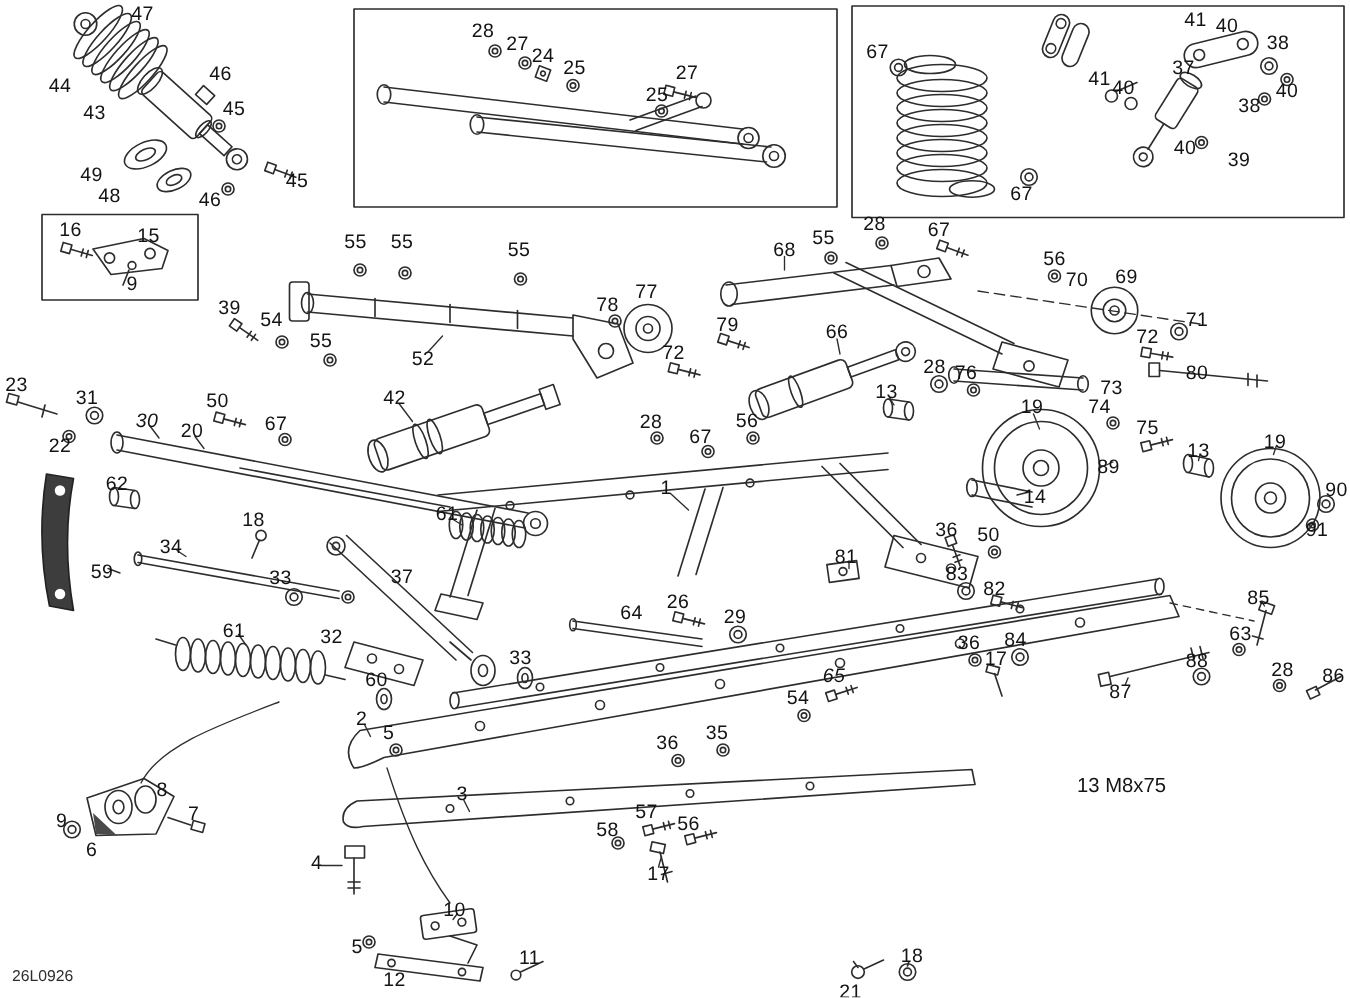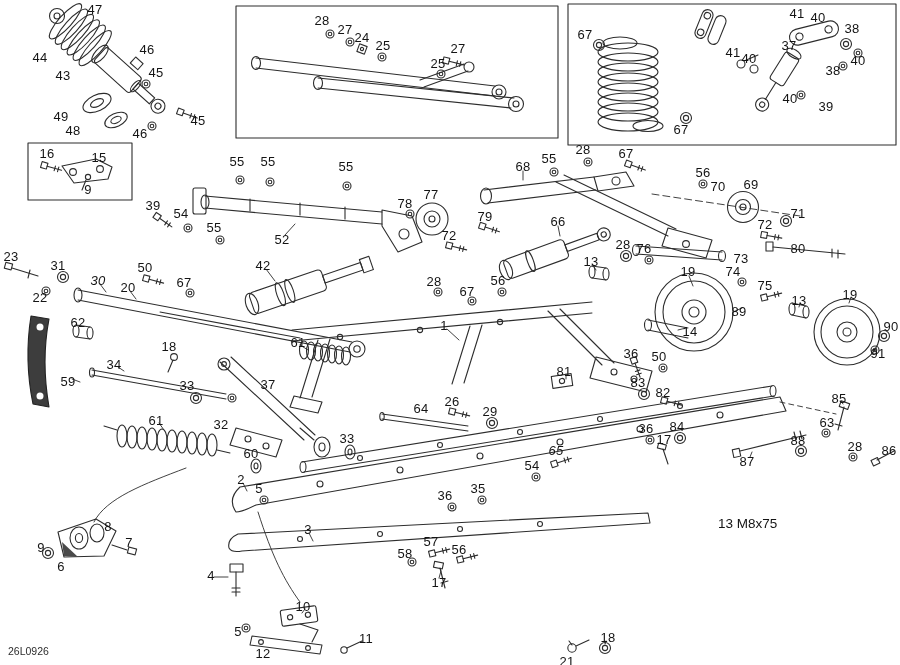--- a/index.html
+++ b/index.html
@@ -628,21 +628,21 @@
       <span style="left: 41px; top: 547px;">9</span>
       <span style="left: 61px; top: 566px;">6</span>
       <span style="left: 308px; top: 529px;">3</span>
       <span style="left: 431px; top: 541px;">57</span>
       <span style="left: 405px; top: 553px;">58</span>
       <span style="left: 459px; top: 549px;">56</span>
       <span style="left: 439px; top: 582px;">17</span>
       <span style="left: 211px; top: 575px;">4</span>
       <span style="left: 303px; top: 606px;">10</span>
       <span style="left: 238px; top: 631px;">5</span>
-      <span style="left: 353px; top: 638px; margin-left: 13px;">11</span>
+      <span style="left: 353px; top: 638px;">11</span>
       <span style="left: 263px; top: 653px;">12</span>
       <span style="left: 567px; top: 637px; margin-top: 24px;">21</span>
       <span style="left: 608px; top: 637px;">18</span>
     </div>
 
 <div class="note">13 M8x75</div>
 <div class="code">26L0926</div>
 
 </div>
 

